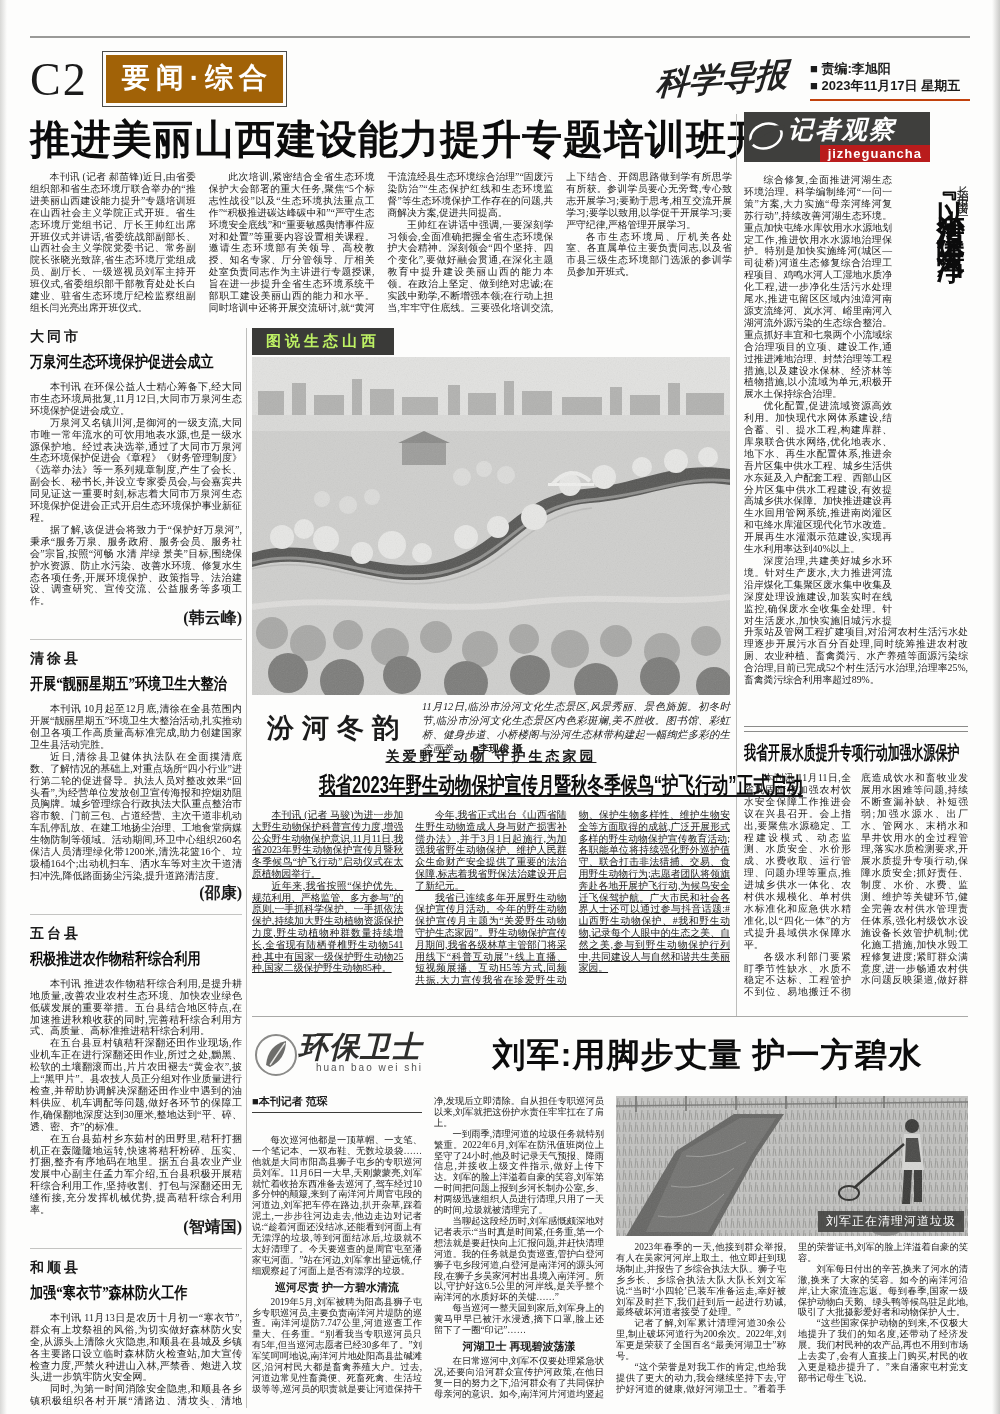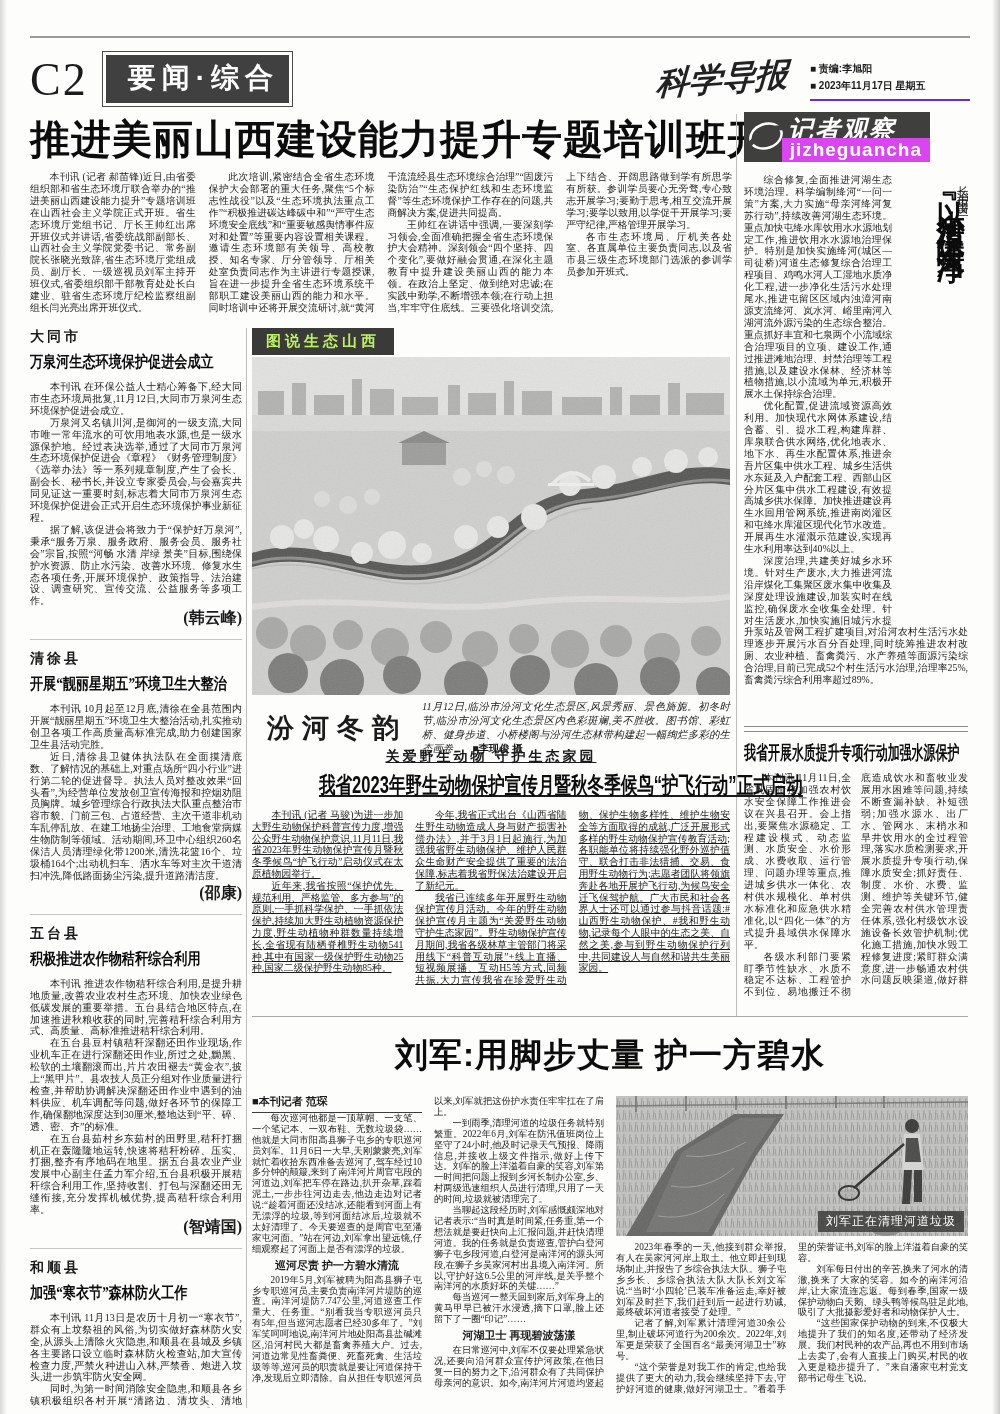--- a/index.html
+++ b/index.html
@@ -10,26 +10,26 @@
   .page::after{content:"";position:absolute;right:0;top:0;bottom:0;width:8px;
         background:linear-gradient(270deg,#c9c9c7,#fdfdfc);}
   .sans{font-family:"Liberation Sans","DejaVu Sans",sans-serif;}
   p.para{margin:0;text-indent:2em;text-align:justify;}
 
   
   .topline{position:absolute;left:30px;right:30px;top:36px;border-top:2px solid #9a9a98;}
   .hdr{position:absolute;left:30px;right:30px;top:48px;height:62px;display:flex;align-items:center;}
   .edition{font-size:46px;letter-spacing:2px;font-weight:500;margin-right:14px;}
   .sec-badge-outer{border:1px solid #4a4a48;padding:3px;}
-  .sec-badge{background:#404040;color:#fff;font-weight:900;font-size:28px;
-             letter-spacing:6px;padding:4px 10px 6px 22px;}
+  .sec-badge{background:#a16207;color:#fff;font-weight:900;font-size:28px;
+             letter-spacing:6px;padding:4px 10px 6px 16px;}
   .hdr-spacer{flex:1;}
   .masthead{font-size:33px;font-weight:bold;font-style:italic;
             transform:rotate(-4deg) skewX(-7deg);margin-right:22px;color:#222;}
-  .pubinfo{width:160px;font-size:10px;font-weight:bold;border-bottom:2px solid #6d28d9;
+  .pubinfo{width:160px;font-size:13px;font-weight:bold;border-bottom:2px solid #c2410c;
            padding:3px 0 5px;line-height:17px;}
 
   
   .lead{position:absolute;left:30px;top:116px;width:702px;}
   .lead h1{margin:0;font-size:40px;font-weight:900;letter-spacing:1px;line-height:1.15;
            color:#0c0c0c;white-space:nowrap;}
   .lead-body{margin-top:9px;height:152px;overflow:hidden;column-count:4;column-gap:13px;
              font-size:9.8px;line-height:11.9px;}
 
   
@@ -63,22 +63,22 @@
   .wild h2{margin:0;text-align:center;font-size:23px;font-weight:900;white-space:nowrap;
            transform:scaleX(.72);transform-origin:center;color:#0c0c0c;}
   .wild-body{margin-top:8px;height:206px;overflow:hidden;column-count:3;column-gap:12px;
              font-size:9.8px;line-height:11.8px;}
 
   
   .obs{position:absolute;left:744px;top:112px;width:224px;height:904px;overflow:hidden;}
   .obs-badge{position:relative;width:186px;height:50px;background:#3f3f3d;color:#fff;}
   .obs-badge .btxt{position:absolute;left:44px;top:1px;font-size:25px;font-weight:900;
                    font-style:italic;letter-spacing:2px;}
-  .obs-badge .bpy{position:absolute;right:0;bottom:0;background:#d946ef;color:#fff;
-                  font-size:19px;font-weight:bold;padding:1px 8px;letter-spacing:1px;}
+  .obs-badge .bpy{position:absolute;right:0;bottom:0;background:#b91c1c;color:#fff;
+                  font-size:13px;font-weight:bold;padding:1px 8px;letter-spacing:1px;}
   .obs-body{margin-top:12px;font-size:9.8px;line-height:11.9px;height:542px;overflow:hidden;}
   .vtitle-box{float:right;width:66px;height:434px;margin:2px 0 6px 10px;
               writing-mode:vertical-rl;}
   .v-region{font-family:"Liberation Sans",sans-serif;font-size:12px;letter-spacing:4px;color:#222;}
   .v-title{font-size:28px;font-weight:900;letter-spacing:5px;margin-top:2px;color:#0c0c0c;}
   .dbl{border-top:1px solid #8a8a88;border-bottom:1px solid #8a8a88;height:4px;margin:10px 0 8px;}
   .water h3{margin:0 0 6px;font-size:19px;font-weight:900;white-space:nowrap;
             transform:scaleX(.63);transform-origin:left;color:#0c0c0c;}
   .water-body{column-count:2;column-gap:10px;font-size:9.8px;line-height:11.9px;
               height:232px;overflow:hidden;}
@@ -88,21 +88,21 @@
   .g-head{display:flex;align-items:center;height:66px;}
   .g-badge{position:relative;width:195px;height:60px;}
   .g-badge .gtxt{position:absolute;left:46px;top:2px;font-size:30px;font-weight:900;
                  font-style:italic;letter-spacing:1px;color:#2e2e2c;}
   .g-badge .gpy{position:absolute;left:64px;top:37px;font-size:10px;letter-spacing:2px;color:#555;}
   .g-title{flex:1;text-align:center;font-size:33px;font-weight:900;color:#0c0c0c;letter-spacing:1px;}
   .g-body{display:flex;gap:12px;margin-top:8px;}
   .g-left{width:352px;height:306px;overflow:hidden;column-count:2;column-gap:12px;
           font-size:9.3px;line-height:10.9px;}
   .byline{font-family:"Liberation Sans",sans-serif;font-weight:bold;font-size:11px;
-          border-bottom:1.5px solid #3c3c3a;padding-bottom:5px;margin-bottom:0;}
+          border-bottom:1.5px solid #3c3c3a;padding-bottom:5px;margin-bottom:22px;}
   .subhead{font-family:"Liberation Sans",sans-serif;font-weight:bold;font-size:11px;
            text-align:center;margin:5px 0 4px;}
   .g-right{width:352px;}
   .photo2{width:352px;height:140px;overflow:hidden;background:#c6c6c4;position:relative;}
   .g-right-cols{margin-top:6px;column-count:2;column-gap:12px;height:158px;overflow:hidden;
                 font-size:9.3px;line-height:10.9px;}
 </style>
 </head>
 <body>
 
@@ -315,20 +315,29 @@
             <p class="para">本刊讯 11月11日,全省巩固衔接加强农村饮水安全保障工作推进会议在兴县召开。会上指出,要聚焦水源稳定、工程建设模式、动态监测、水质安全、水价形成、水费收取、运行管理、问题办理等重点,推进城乡供水一体化、农村供水规模化、单村供水标准化和应急供水精准化,以“四化一体”的方式提升县域供水保障水平。</p>
             <p class="para">各级水利部门要紧盯季节性缺水、水质不稳定不达标、工程管护不到位、易地搬迁不彻底造成饮水和畜牧业发展用水困难等问题,持续不断查漏补缺、补短强弱;加强水源水、出厂水、管网水、末梢水和旱井饮用水的全过程管理,落实水质检测要求,开展水质提升专项行动,保障水质安全;抓好责任、制度、水价、水费、监测、维护等关键环节,健全完善农村供水管理责任体系,强化村级饮水设施设备长效管护机制;优化施工措施,加快水毁工程修复进度;紧盯群众满意度,进一步畅通农村供水问题反映渠道,做好群众反映问题办理工作,充分保障群众利益。</p>
           </div>
 
       </div>
     </div>
   </div>
 
   <div class="guard">
     <div class="g-head">
+      <div class="g-badge">
+        <svg width="48" height="52" viewBox="0 0 48 52" style="position:absolute;left:0;top:4px">
+          <circle cx="24" cy="26" r="20" fill="none" stroke="#8a8a88" stroke-width="2"></circle>
+          <path d="M14,36 Q16,16 34,12 Q34,30 18,38 Z" fill="#6d6d6b"></path>
+          <path d="M18,36 Q26,24 33,14" stroke="#e8e8e6" stroke-width="1.4" fill="none"></path>
+        </svg>
+        <span class="gtxt">环保卫士</span>
+        <span class="gpy sans">huan bao wei shi</span>
+      </div>
       <div class="g-title sans">刘军:用脚步丈量  护一方碧水</div>
     </div>
     <div class="g-body">
       <div class="g-left">
         <div class="byline">■本刊记者 范琛</div>
         <div>
             <p class="para">每次巡河他都是一顶草帽、一支笔、一个笔记本、一双布鞋、无数垃圾袋……他就是大同市阳高县狮子屯乡的专职巡河员刘军。11月6日一大早,天刚蒙蒙亮,刘军就忙着收拾东西准备去巡河了,驾车经过10多分钟的颠簸,来到了南洋河片周官屯段的河道边,刘军把车停在路边,扒开杂草,踩着泥土,一步步往河边走去,他边走边对记者说:“趁着河面还没结冰,还能看到河面上有无漂浮的垃圾,等到河面结冰后,垃圾就不太好清理了。今天要巡查的是周官屯至潘家屯河面。”站在河边,刘军拿出望远镜,仔细观察起了河面上是否有漂浮的垃圾。</p>
           </div>
         <div class="subhead">巡河尽责  护一方碧水清流</div>
         <div>

